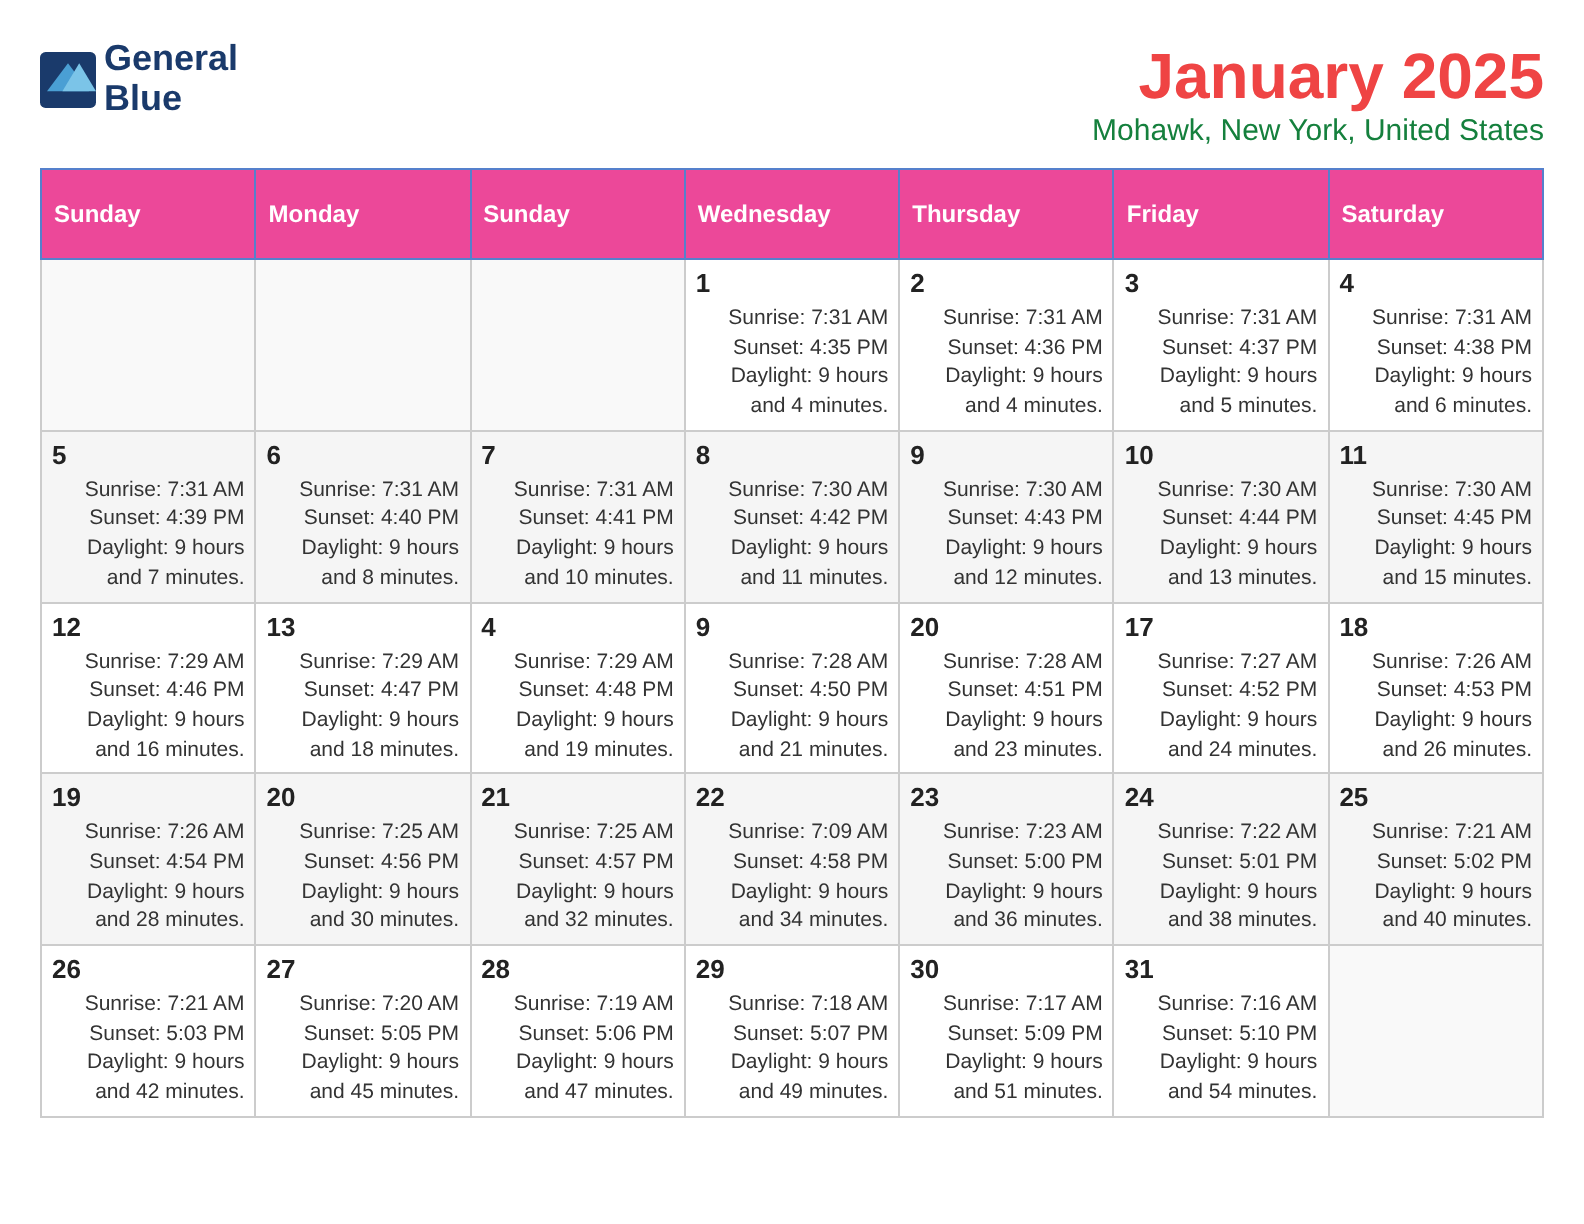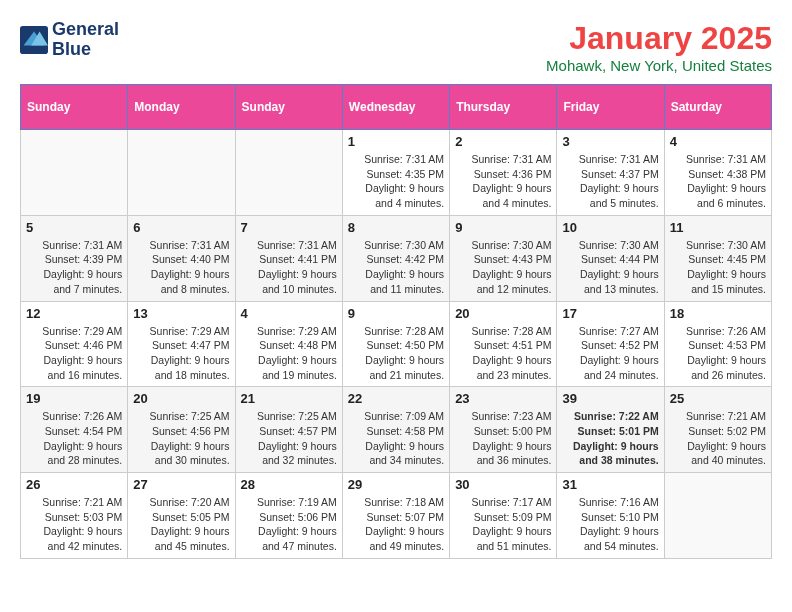--- a/index.html
+++ b/index.html
@@ -286,22 +286,22 @@
 and 34 minutes.</div>
         </td>
         <td>
           <div class="day-num">23</div>
           <div class="day-info" style="white-space: pre-line;">Sunrise: 7:23 AM
 Sunset: 5:00 PM
 Daylight: 9 hours
 and 36 minutes.</div>
         </td>
         <td>
-          <div class="day-num">39</div>
-          <div class="day-info" style="white-space: pre-line; font-weight: bold;">Sunrise: 7:22 AM
+          <div class="day-num">24</div>
+          <div class="day-info" style="white-space: pre-line;">Sunrise: 7:22 AM
 Sunset: 5:01 PM
 Daylight: 9 hours
 and 38 minutes.</div>
         </td>
         <td>
           <div class="day-num">25</div>
           <div class="day-info" style="white-space: pre-line;">Sunrise: 7:21 AM
 Sunset: 5:02 PM
 Daylight: 9 hours
 and 40 minutes.</div>

